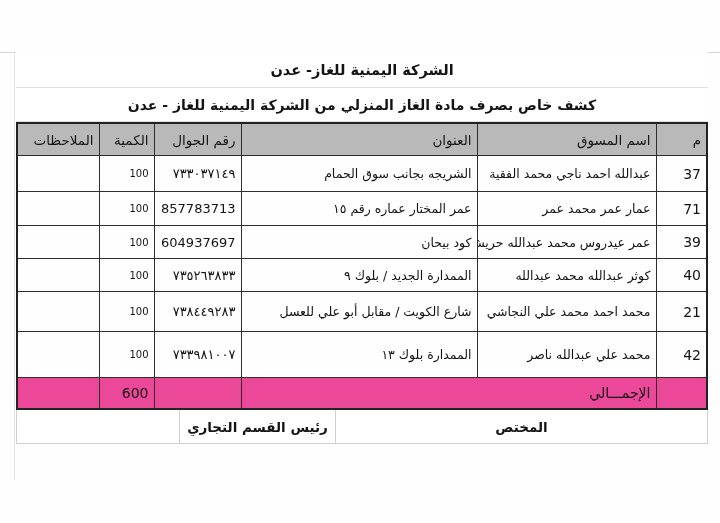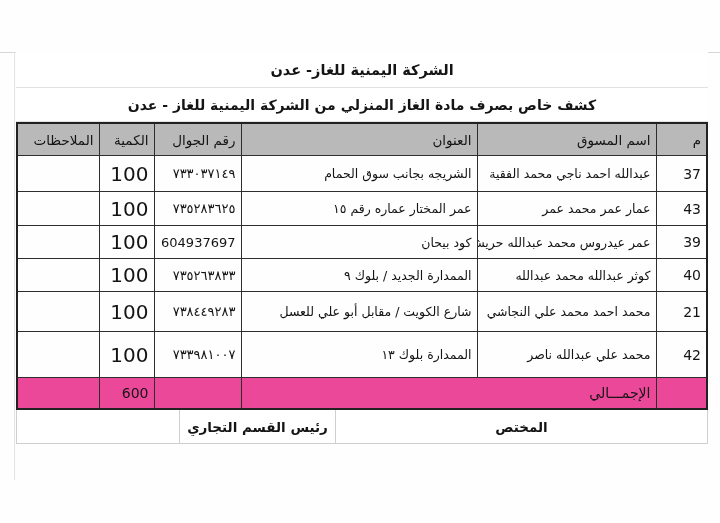--- a/index.html
+++ b/index.html
@@ -35,21 +35,21 @@
     padding:0 5px;
     text-align:right;vertical-align:middle;
     font-weight:normal;
     overflow:hidden;white-space:nowrap;
   }
   tr.head th{background:#b9b9b9;font-size:13.5px;height:31px;}
   td.num{font-size:14px;}
   td.name{font-size:12.5px;}
   td.addr{font-size:12.5px;}
   td.phone{font-size:13px;}
-  td.qty{font-size:20px;}
+  td.qty{font-size:10px;}
   tr.total td{background:#ec4899;height:30px;font-size:14px;}
 
   .sig-row{
     box-sizing:border-box;width:692px;height:34px;
     display:flex;direction:rtl;
     border:1px solid #cfcfcf;border-top:none;
     background:#ffffff;
   }
   .sig-cell{
     display:flex;align-items:center;justify-content:center;
@@ -93,24 +93,24 @@
 
       <tr style="height:36px">
         <td class="num">37</td>
         <td class="name">عبدالله احمد ناجي محمد الفقية</td>
         <td class="addr">الشريجه بجانب سوق الحمام</td>
         <td class="phone">٧٣٣٠٣٧١٤٩</td>
         <td class="qty">100</td>
         <td></td>
       </tr>
       <tr style="height:34px">
-        <td class="num">43</td>
+        <td class="num">71</td>
         <td class="name">عمار عمر محمد عمر</td>
         <td class="addr">عمر المختار عماره رقم ١٥</td>
-        <td class="phone">٧٣٥٢٨٣٦٢٥</td>
+        <td class="phone">857783713</td>
         <td class="qty">100</td>
         <td></td>
       </tr>
       <tr style="height:33px">
         <td class="num">39</td>
         <td class="name">عمر عيدروس محمد عبدالله حريش</td>
         <td class="addr">كود بيحان</td>
         <td class="phone">604937697</td>
         <td class="qty">100</td>
         <td></td>

